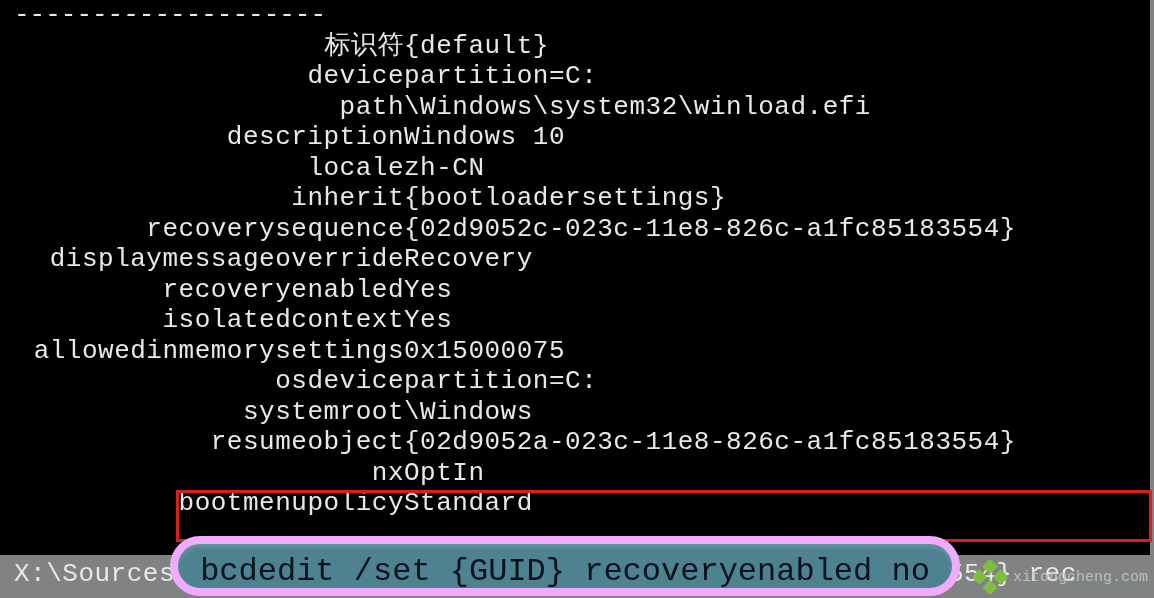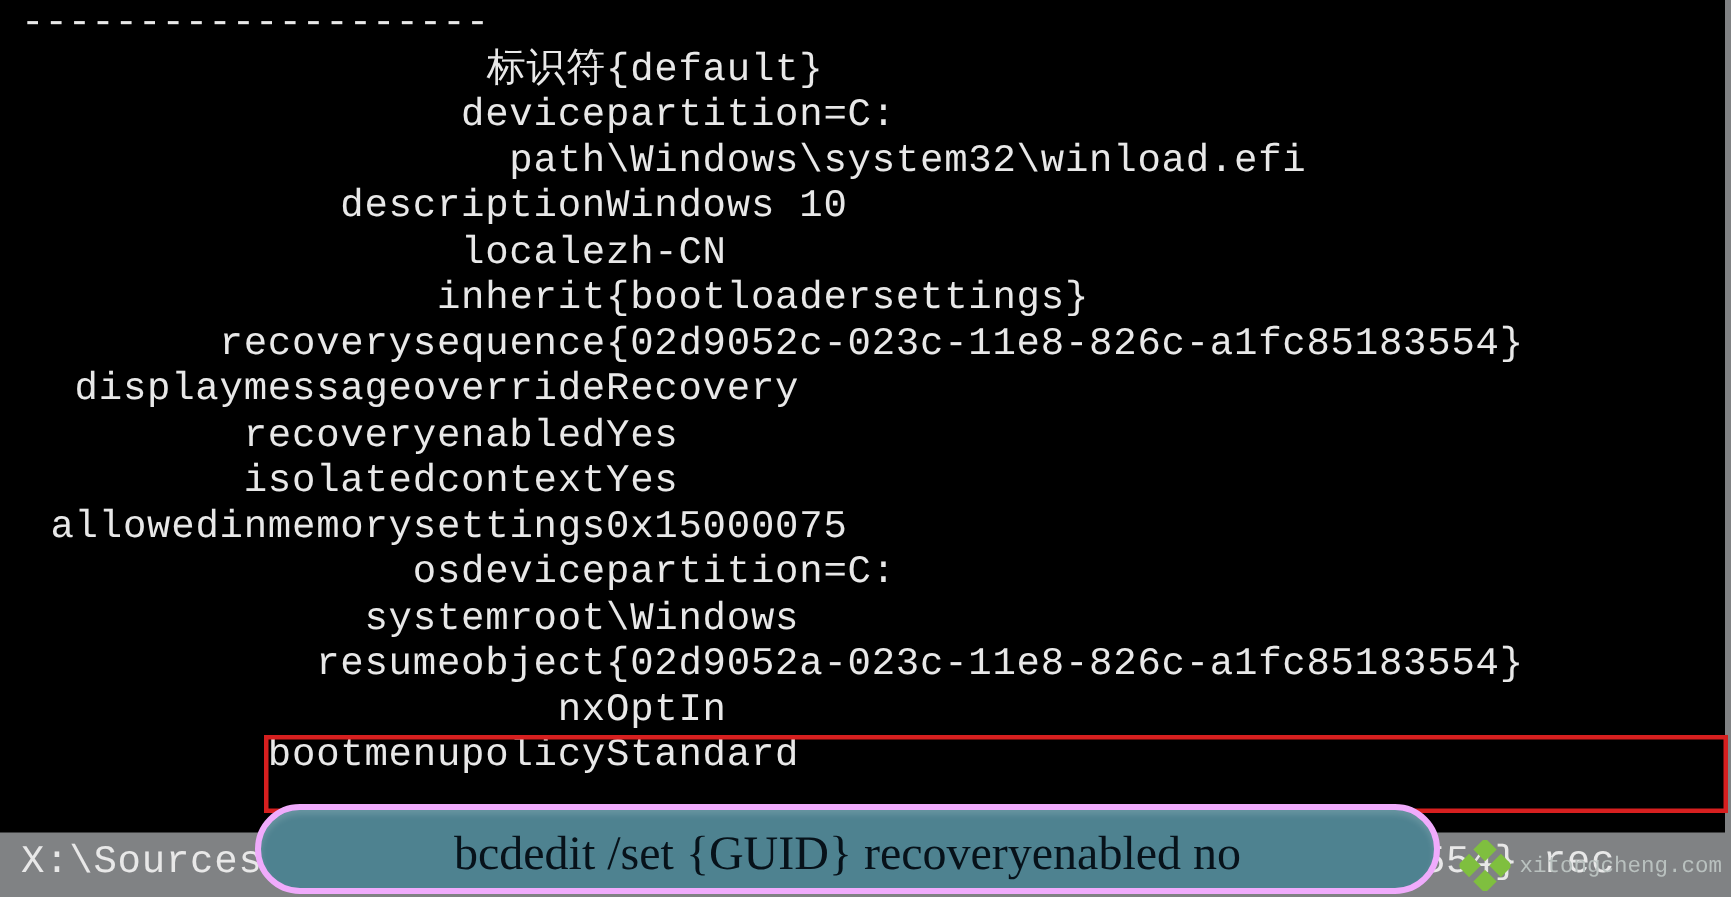--- a/index.html
+++ b/index.html
@@ -33,24 +33,24 @@
     border: 3px solid #d61f1f;
     pointer-events: none;
   }
   .tooltip {
     position: absolute;
     left: 170px;
     top: 536px;
     width: 790px;
     height: 60px;
     background: #4e8290;
-    border: 4px solid #f0abfc;
+    border: 8px solid #f0abfc;
     border-radius: 34px;
     color: #07121a;
-    font-family: Liberation Serif, serif;
+    font-family: Liberation Mono, monospace;
     font-size: 32px;
     line-height: 56px;
     text-align: center;
     box-shadow: inset 0 3px 4px rgba(255,255,255,0.15);
   }
   .watermark {
     position: absolute;
     right: 6px;
     bottom: 4px;
     display: flex;

